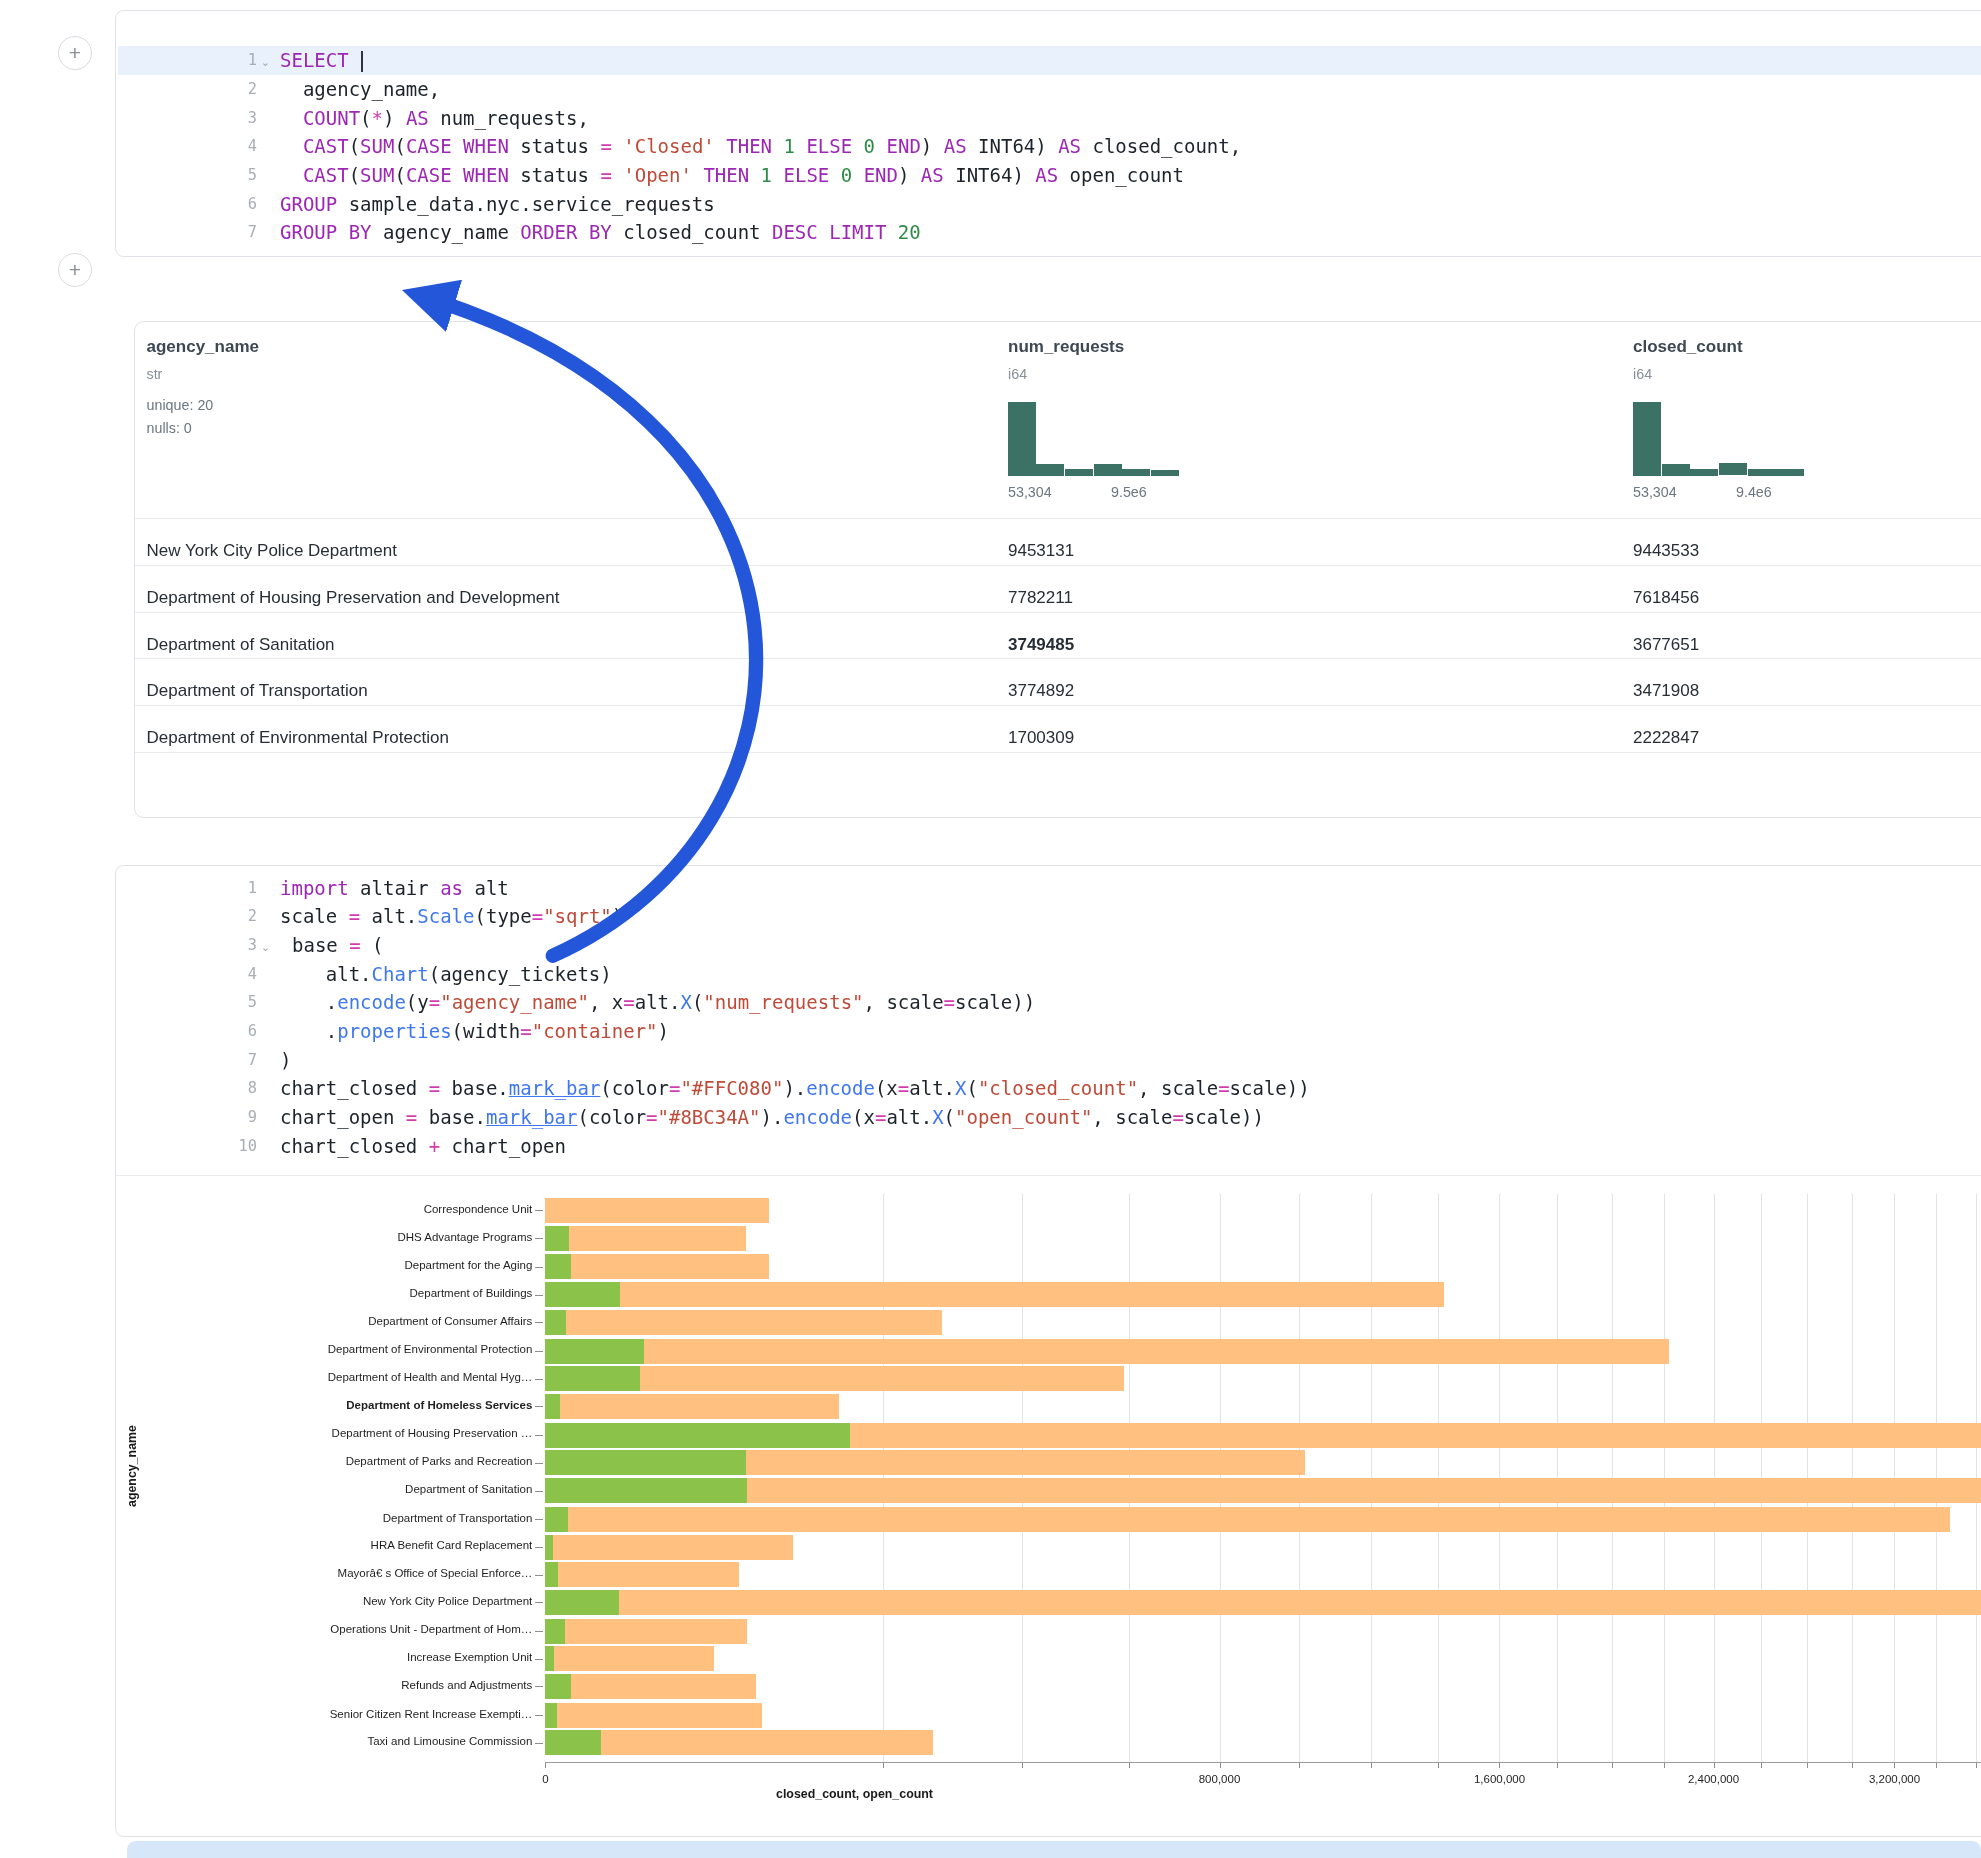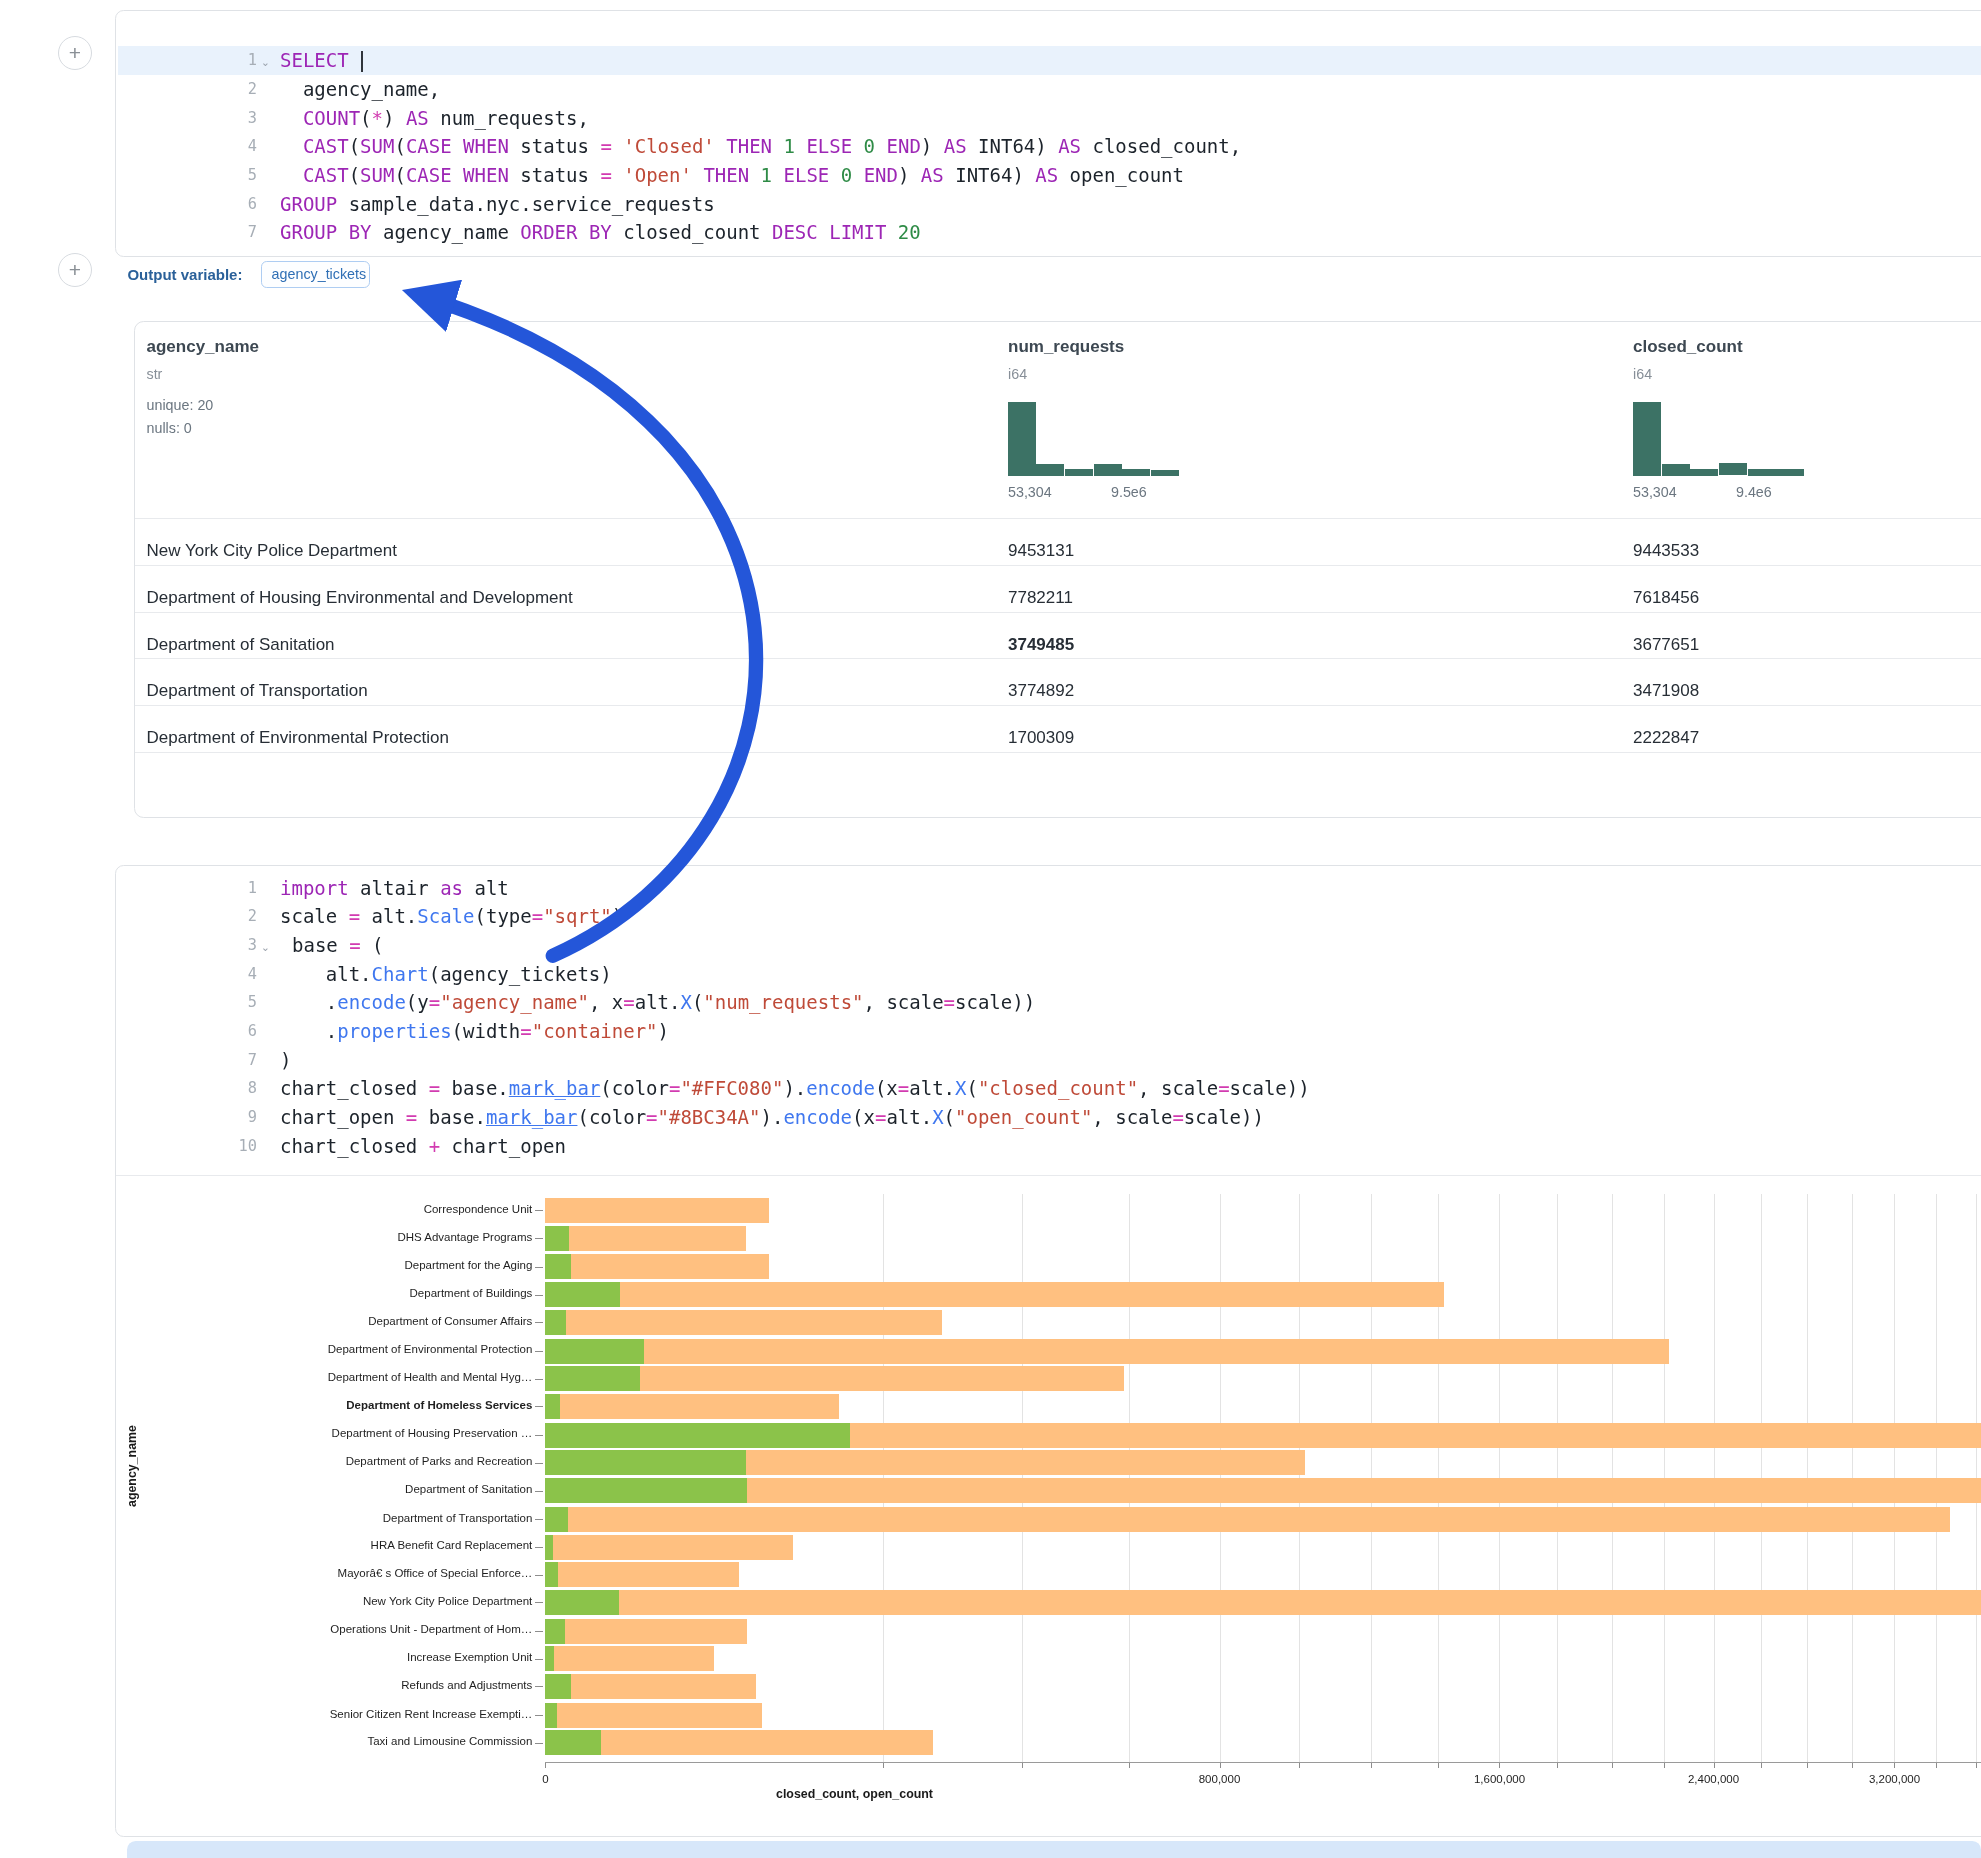--- a/index.html
+++ b/index.html
@@ -66,26 +66,20 @@
         <div class="codeline" style="left:164px;top:121px;"><span class="tok-pl">  </span><span class="tok-kw">CAST</span><span class="tok-pl">(</span><span class="tok-kw">SUM</span><span class="tok-pl">(</span><span class="tok-kw">CASE</span><span class="tok-pl"> </span><span class="tok-kw">WHEN</span><span class="tok-pl"> status </span><span class="tok-op">=</span><span class="tok-pl"> </span><span class="tok-str">'Closed'</span><span class="tok-pl"> </span><span class="tok-kw">THEN</span><span class="tok-pl"> </span><span class="tok-num">1</span><span class="tok-pl"> </span><span class="tok-kw">ELSE</span><span class="tok-pl"> </span><span class="tok-num">0</span><span class="tok-pl"> </span><span class="tok-kw">END</span><span class="tok-pl">) </span><span class="tok-kw">AS</span><span class="tok-pl"> INT64) </span><span class="tok-kw">AS</span><span class="tok-pl"> closed_count,</span></div>
         <div class="lnum" style="left:103px;top:150px;">5</div>
         <div class="codeline" style="left:164px;top:150px;"><span class="tok-pl">  </span><span class="tok-kw">CAST</span><span class="tok-pl">(</span><span class="tok-kw">SUM</span><span class="tok-pl">(</span><span class="tok-kw">CASE</span><span class="tok-pl"> </span><span class="tok-kw">WHEN</span><span class="tok-pl"> status </span><span class="tok-op">=</span><span class="tok-pl"> </span><span class="tok-str">'Open'</span><span class="tok-pl"> </span><span class="tok-kw">THEN</span><span class="tok-pl"> </span><span class="tok-num">1</span><span class="tok-pl"> </span><span class="tok-kw">ELSE</span><span class="tok-pl"> </span><span class="tok-num">0</span><span class="tok-pl"> </span><span class="tok-kw">END</span><span class="tok-pl">) </span><span class="tok-kw">AS</span><span class="tok-pl"> INT64) </span><span class="tok-kw">AS</span><span class="tok-pl"> open_count</span></div>
         <div class="lnum" style="left:103px;top:179px;">6</div>
         <div class="codeline" style="left:164px;top:179px;"><span class="tok-kw">GROUP</span><span class="tok-pl"> sample_data.nyc.service_requests</span></div>
         <div class="lnum" style="left:103px;top:207px;">7</div>
         <div class="codeline" style="left:164px;top:207px;"><span class="tok-kw">GROUP</span><span class="tok-pl"> </span><span class="tok-kw">BY</span><span class="tok-pl"> agency_name </span><span class="tok-kw">ORDER</span><span class="tok-pl"> </span><span class="tok-kw">BY</span><span class="tok-pl"> closed_count </span><span class="tok-kw">DESC</span><span class="tok-pl"> </span><span class="tok-kw">LIMIT</span><span class="tok-pl"> </span><span class="tok-num">20</span></div>
       </div>
   </div>
 
-  <div style="position:absolute;left:115px;top:256px;width:1867px;height:38px;">
-    <div class="outlabel" style="left:12.4px;top:9.6px;position:absolute;">Output variable:</div>
-    <div class="outpill" style="left:146px;top:4.8px;width:109px;height:27px;">
-      <span>agency_tickets</span>
-    </div>
-  </div>
 
   <div class="card" style="left:134px;top:321px;width:1869px;height:497px;border-radius:9.6px;">
     <div id="table-layer" style="position:absolute;left:0;top:0;width:100%;height:100%;overflow:hidden;">
         <div class="th" style="left:11.5px;top:15.3px;">agency_name</div>
         <div class="ttype" style="left:11.5px;top:44px;">str</div>
         <div class="tmeta" style="left:11.5px;top:75px;">unique: 20</div>
         <div class="tmeta" style="left:11.5px;top:98px;">nulls: 0</div>
         <div class="th" style="left:873px;top:15.3px;">num_requests</div>
         <div class="ttype" style="left:873px;top:44px;">i64</div>
         <div style="position:absolute;left:873px;top:80px;width:28px;height:74px;background:#3C7265;"></div>
@@ -108,21 +102,21 @@
         <div class="histlabel" style="left:1601px;top:162px;">9.4e6</div>
         <div class="tsep" style="left:0;top:196px;width:100%;"></div>
         <div class="tsep" style="left:0;top:243px;width:100%;"></div>
         <div class="tsep" style="left:0;top:290px;width:100%;"></div>
         <div class="tsep" style="left:0;top:336px;width:100%;"></div>
         <div class="tsep" style="left:0;top:383px;width:100%;"></div>
         <div class="tsep" style="left:0;top:430px;width:100%;"></div>
         <div class="trowtext" style="left:11.5px;top:219px;">New York City Police Department</div>
         <div class="trowtext" style="left:873px;top:219px;">9453131</div>
         <div class="trowtext" style="left:1498px;top:219px;">9443533</div>
-        <div class="trowtext" style="left:11.5px;top:266px;">Department of Housing Environmental and Development</div>
+        <div class="trowtext" style="left:11.5px;top:266px;">Department of Housing Preservation and Development</div>
         <div class="trowtext" style="left:873px;top:266px;">7782211</div>
         <div class="trowtext" style="left:1498px;top:266px;">7618456</div>
         <div class="trowtext" style="left:11.5px;top:313px;">Department of Sanitation</div>
         <div class="trowtext" style="left:873px;top:313px;font-weight:bold;">3749485</div>
         <div class="trowtext" style="left:1498px;top:313px;">3677651</div>
         <div class="trowtext" style="left:11.5px;top:359px;">Department of Transportation</div>
         <div class="trowtext" style="left:873px;top:359px;">3774892</div>
         <div class="trowtext" style="left:1498px;top:359px;">3471908</div>
         <div class="trowtext" style="left:11.5px;top:406px;">Department of Environmental Protection</div>
         <div class="trowtext" style="left:873px;top:406px;">1700309</div>

